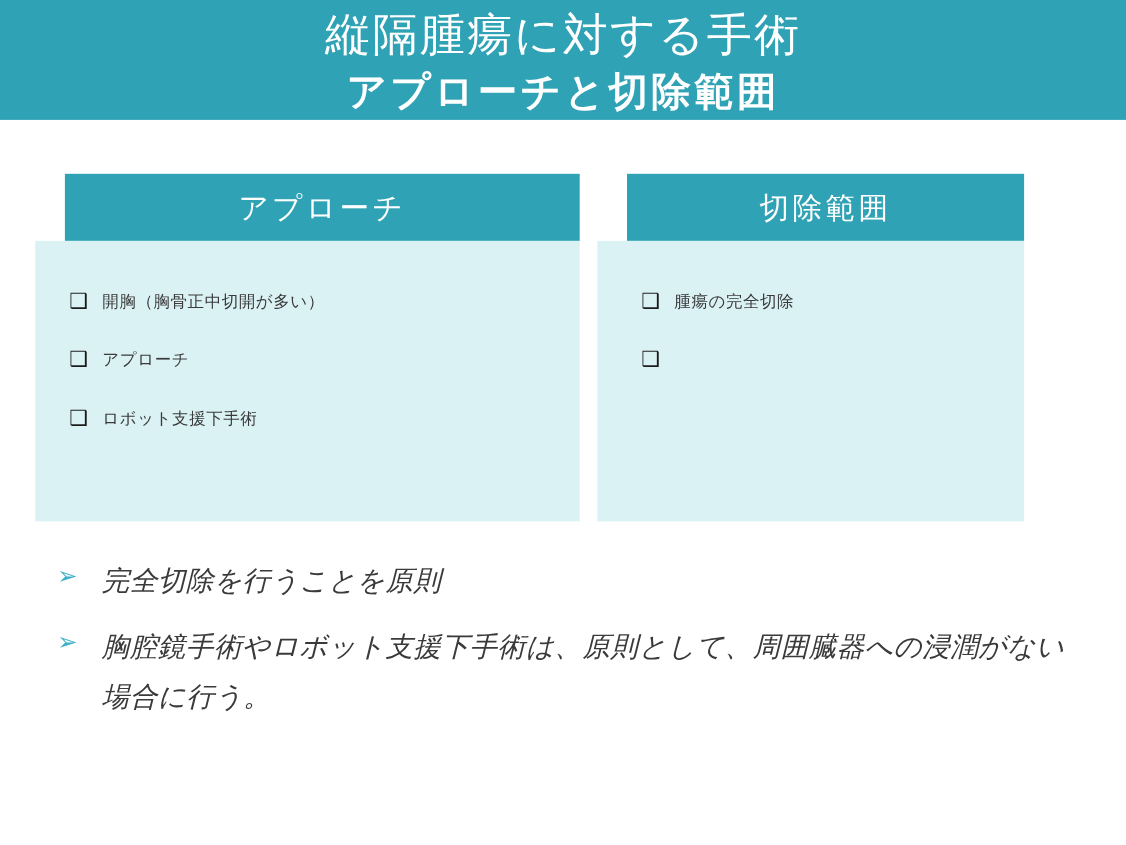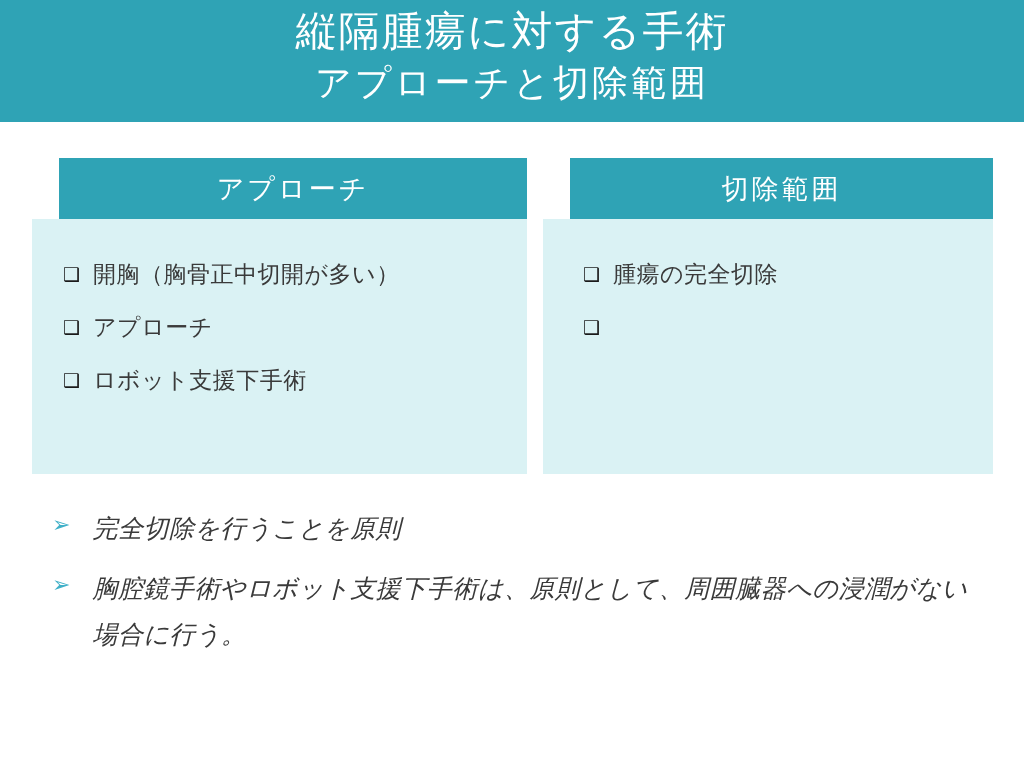--- a/index.html
+++ b/index.html
@@ -14,63 +14,63 @@
     overflow: hidden;
     position: relative;
   }
 
   
   .title-banner {
     position: absolute;
     left: 0;
     top: 0;
     width: 1024px;
-    height: 122px;
+    height: 109px;
     background: #2FA3B5;
     display: flex;
     flex-direction: column;
     align-items: center;
     justify-content: flex-start;
     box-sizing: border-box;
     padding-top: 4px;
   }
   .title-line-1 {
     color: #ffffff;
     font-size: 41px;
     line-height: 54px;
     font-weight: 400;
     letter-spacing: 2px;
     white-space: nowrap;
   }
   .title-line-2 {
     color: #ffffff;
     font-size: 36px;
     line-height: 50px;
-    font-weight: 400;
+    font-weight: 700;
     letter-spacing: 3px;
     white-space: nowrap;
   }
 
   
   .cards-row {
     position: absolute;
     left: 32px;
     top: 158px;
     width: 961px;
     height: 316px;
   }
   .card {
     position: absolute;
     top: 0;
     height: 316px;
     display: flex;
     flex-direction: column;
   }
   .card-left  { left: 0px;   width: 495px; }
-  .card-right { left: 511px; width: 450px; }
+  .card-right { left: 511px; width: 388px; }
 
   .card-header {
     height: 61px;
     background: #2FA3B5;
     color: #ffffff;
     display: flex;
     align-items: center;
     justify-content: center;
     font-size: 27px;
     letter-spacing: 3px;
@@ -100,21 +100,21 @@
 
   .sq-bullet {
     flex: 0 0 auto;
     font-size: 19px;
     line-height: 30px;
     color: #1a1a1a;
     font-family: "DejaVu Sans", sans-serif;
     margin-right: 13px;
   }
   .card-item-text {
-    font-size: 23px;
+    font-size: 15px;
     line-height: 31px;
     color: #3A3A3A;
     letter-spacing: 0.5px;
   }
   .card-right .card-item-text { max-width: 340px; text-align: center; }
 
   
   .notes {
     position: absolute;
     left: 52px;

